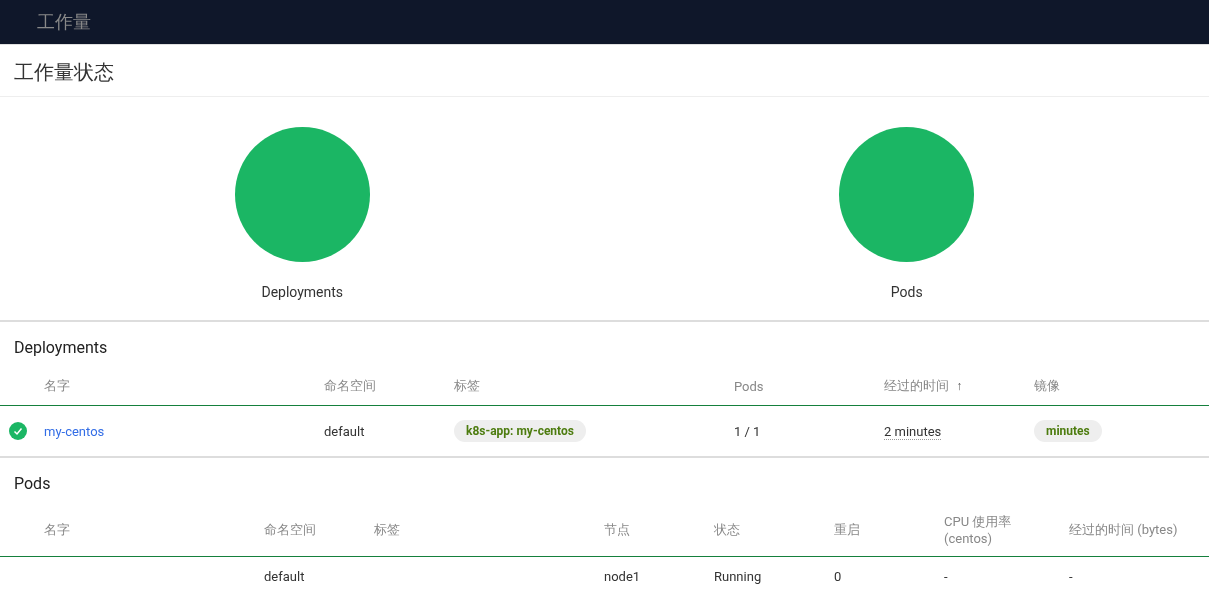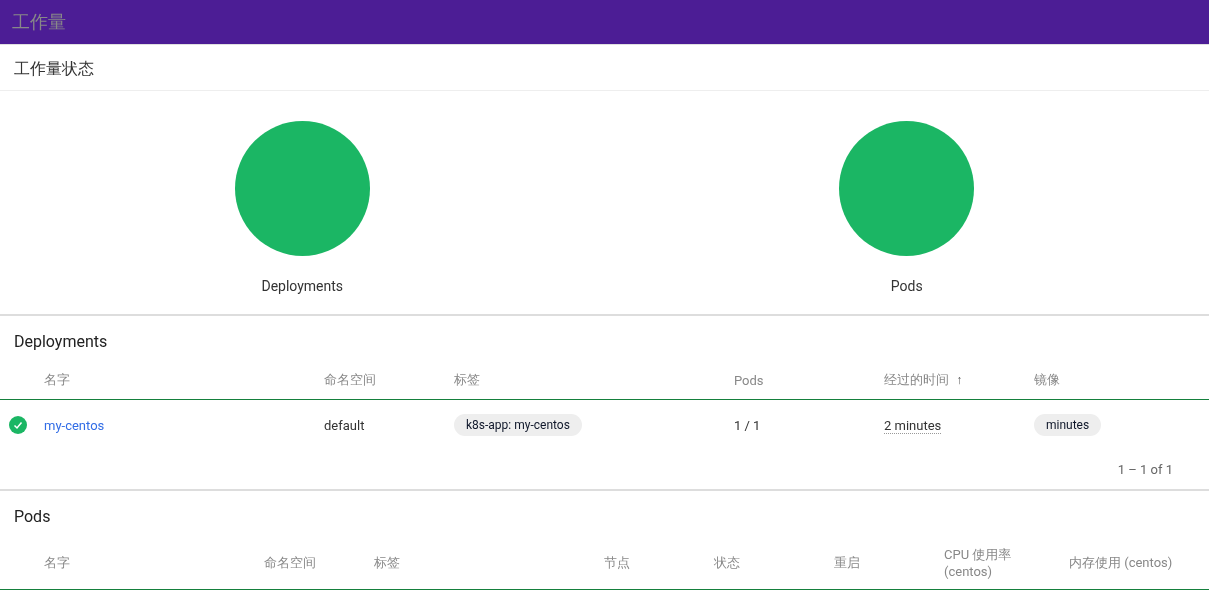--- a/index.html
+++ b/index.html
@@ -4,32 +4,32 @@
 <style>
   * { margin: 0; padding: 0; box-sizing: border-box; }
   body {
     font-family: -apple-system, BlinkMacSystemFont, "Segoe UI", Roboto, "Helvetica Neue", Arial, sans-serif;
     background: #fff;
     color: #333;
     font-size: 14px;
     width: 1209px;
   }
   .page-title-bar {
-    background: #4c1d95;
+    background: #0f172a;
     border-bottom: 1px solid #e0e0e0;
-    padding: 10px 12px;
+    padding: 10px 37px;
   }
   .page-title {
     font-size: 18px;
     color: #888;
     font-weight: 400;
   }
   .section-header {
     padding: 14px 14px 10px 14px;
-    font-size: 16px;
+    font-size: 20px;
     color: #333;
     border-bottom: 1px solid #eee;
   }
   .status-row {
     display: flex;
     justify-content: space-between;
     padding: 30px 0 20px 0;
     border-bottom: 2px solid #ddd;
   }
   .status-item {
@@ -87,25 +87,26 @@
     justify-content: center;
   }
   .status-ok svg { width: 12px; height: 12px; }
   .link {
     color: #326de6;
     cursor: pointer;
   }
   .chip {
     display: inline-block;
     background: #eee;
-    color: #0f172a;
+    color: #4d7c0f;
     border-radius: 12px;
     padding: 4px 12px;
     font-size: 12px;
     margin: 2px 2px 2px 0;
+    font-weight: bold;
   }
   .elapsed {
     border-bottom: 1px dotted #999;
     cursor: help;
     text-align: right;
   }
   .sort-arrow {
     display: inline-block;
     margin-left: 4px;
     font-size: 12px;
@@ -174,37 +175,36 @@
         <td>1 / 1</td>
         <td>
           <span class="elapsed">2 minutes</span>
         </td>
         <td>
           <span class="chip">minutes</span>
         </td>
       </tr>
     </tbody>
   </table>
-  <div class="pagination">1 – 1 of 1</div>
 </div>
 
 <div class="table-section" style="border-bottom:none">
   <div class="table-title">Pods</div>
   <table>
     <thead>
       <tr>
         <th class="status-icon-cell"></th>
         <th style="width:220px">名字</th>
         <th style="width:110px">命名空间</th>
         <th style="width:230px">标签</th>
         <th style="width:110px">节点</th>
         <th style="width:120px">状态</th>
         <th style="width:110px">重启</th>
         <th style="width:125px">CPU 使用率 (centos)</th>
-        <th>内存使用 (centos)</th>
+        <th>经过的时间 (bytes)</th>
       </tr>
     </thead>
     <tbody>
       <tr>
         <td class="status-icon-cell">
           
         </td>
         <td>
           
         </td>

